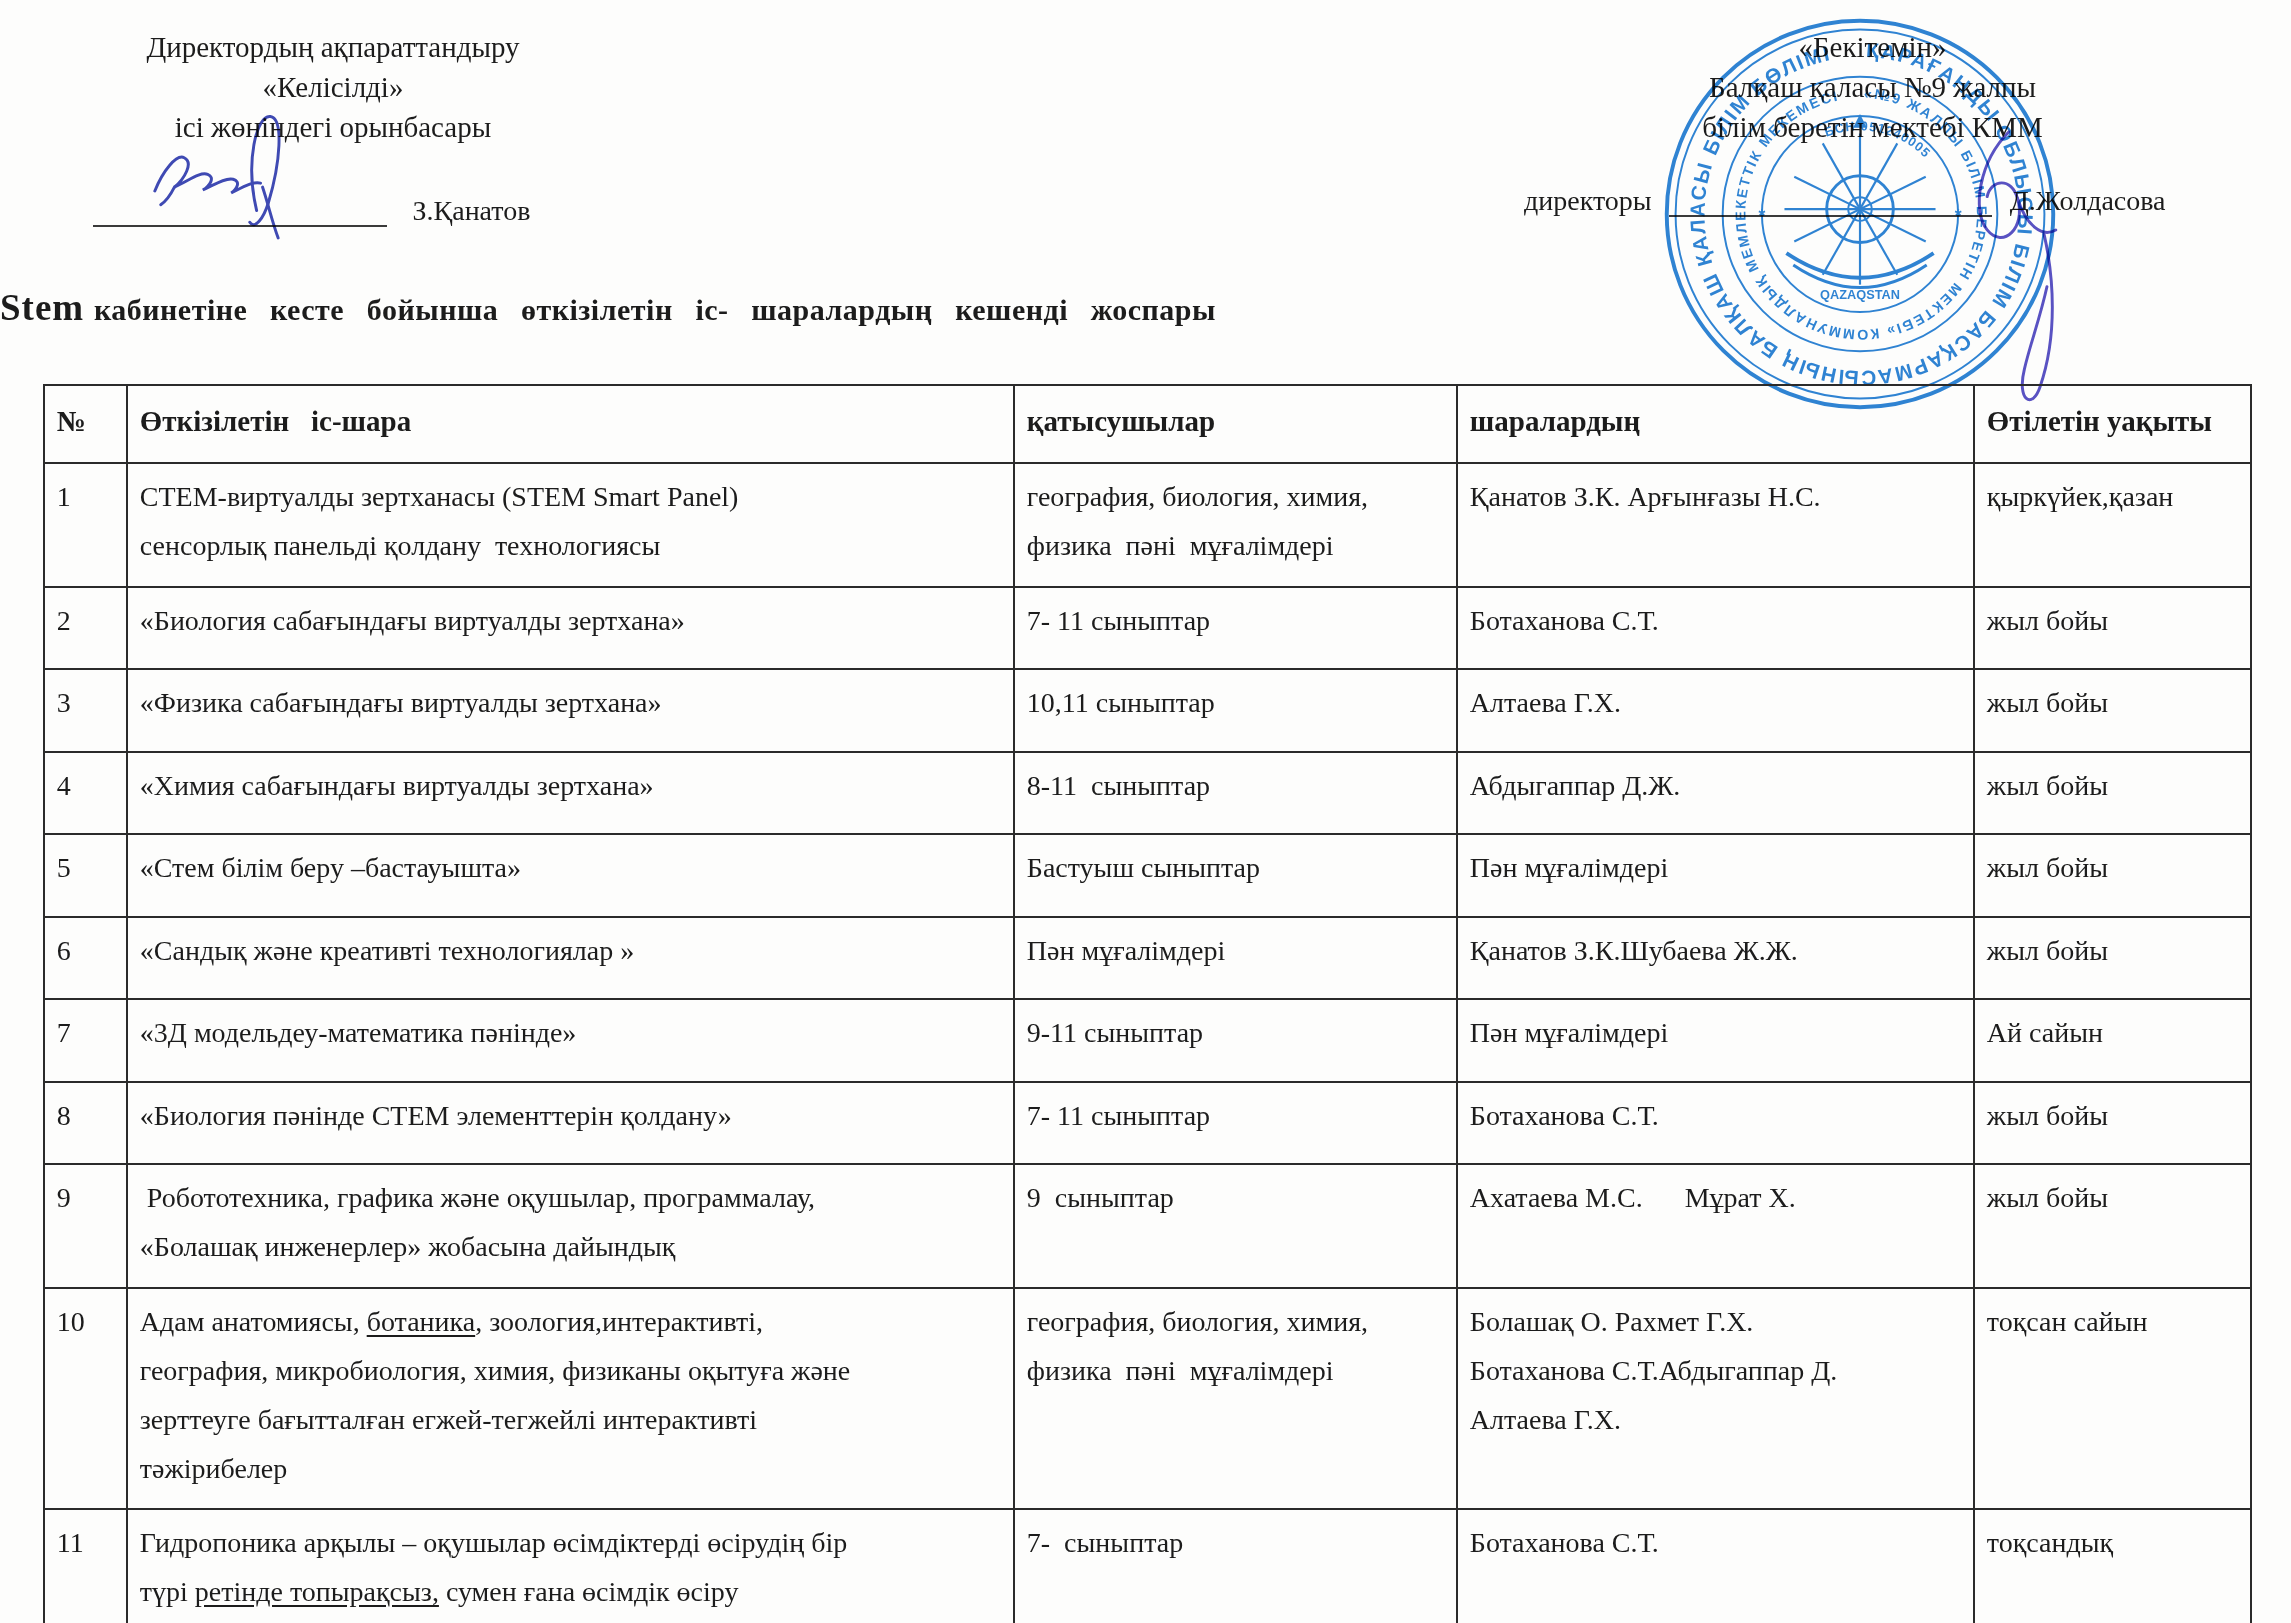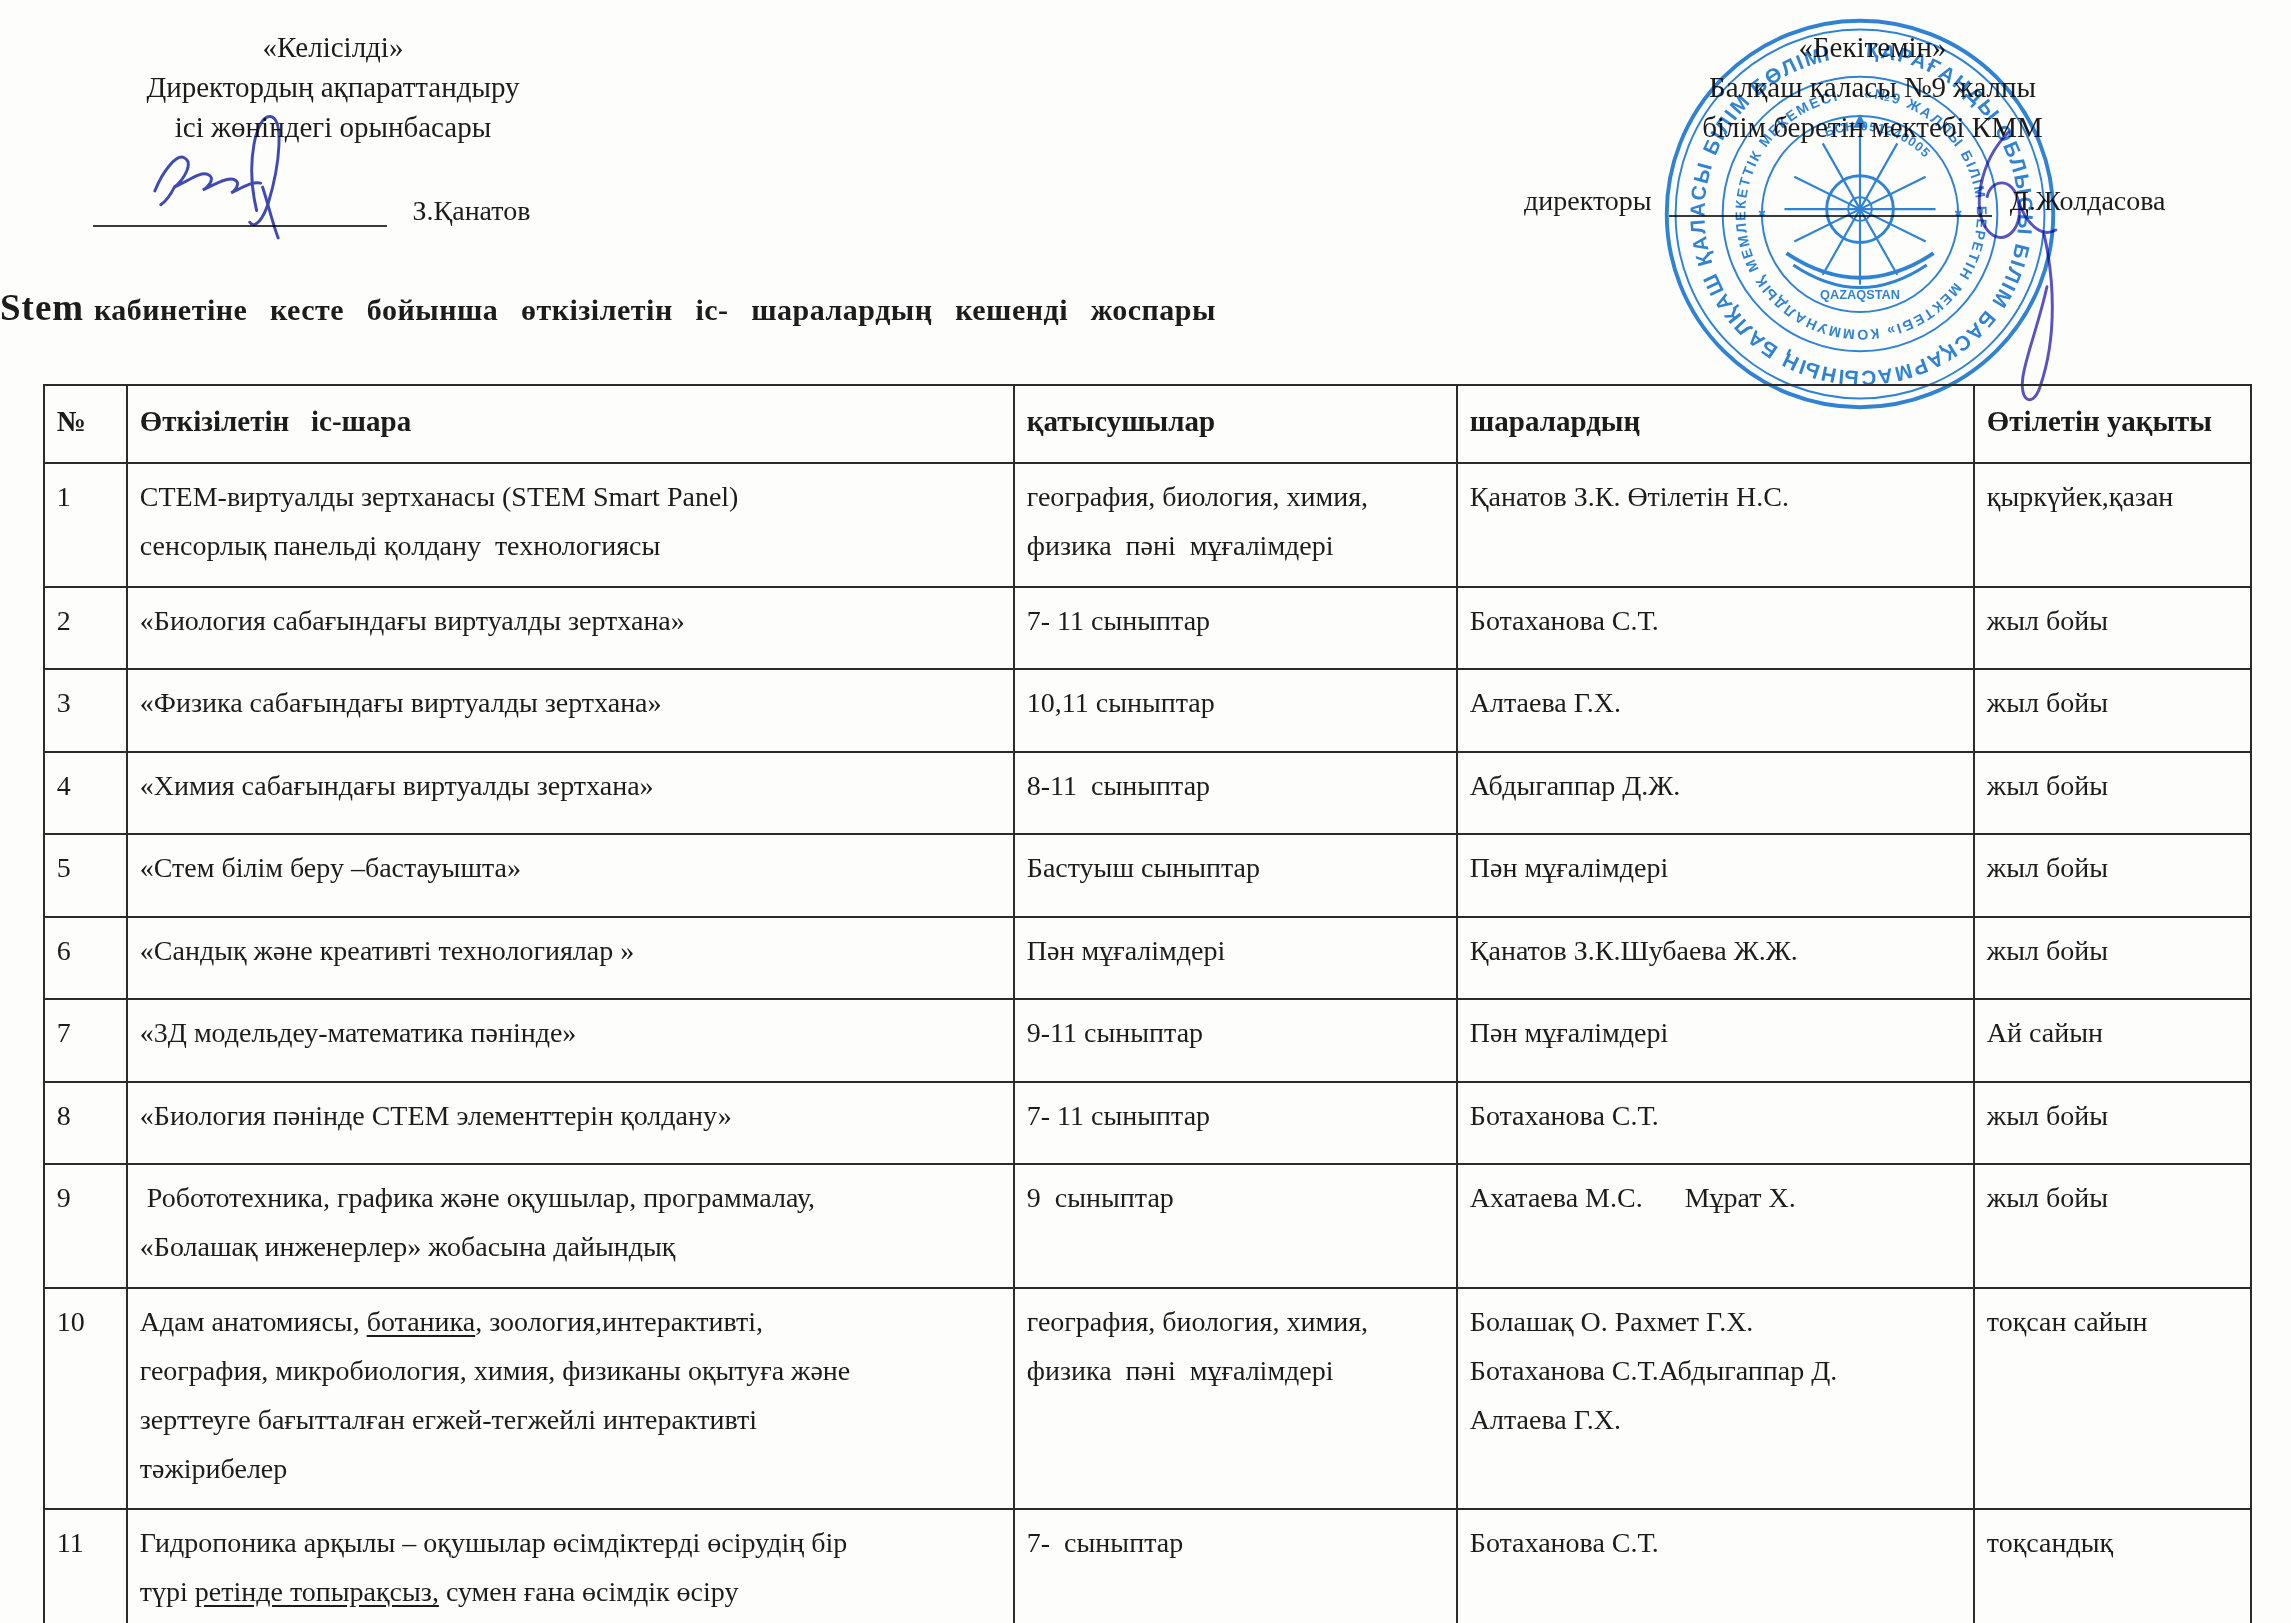--- a/index.html
+++ b/index.html
@@ -33,22 +33,22 @@
     white-space:pre-wrap;overflow:hidden;}
   table.plan th{font-weight:bold;height:51px;padding-top:9.8px;font-size:29px;}
   table.plan td{height:57px;}
   td.c-num{padding-left:13.7px;}
   u{text-underline-offset:3.9px;}
 </style>
 </head>
 <body>
 
 <div class="approval approval-left">
+  <div>Директордың ақпараттандыру</div>
   <div>«Келісілді»</div>
-  <div>Директордың ақпараттандыру</div>
   <div>ісі жөніндегі  орынбасары</div>
 </div>
 
 <div class="sign-row sign-row-left">
   <span class="sig-rule"></span>
   <span>З.Қанатов</span>
 </div>
 <svg class="sig-svg sig-left-svg" width="186" height="147" viewBox="0 0 190 150">
   <g fill="none" stroke="#3f4ab5" stroke-width="3" stroke-linecap="round">
     <path d="M8 100 C 16 80, 30 62, 38 66 C 48 71, 38 88, 28 96 C 42 90, 54 80, 62 83 C 70 86, 64 95, 57 99 C 68 94, 80 86, 88 88 C 96 90, 92 98, 86 102 C 98 96, 108 90, 116 92"></path>
@@ -144,21 +144,21 @@
       <th>қатысушылар</th>
       <th>шаралардың</th>
       <th>Өтілетін уақыты</th>
     </tr>
   </thead>
   <tbody id="plan-rows">
       <tr>
         <td class="c-num"><span>1</span></td>
         <td><span>СТЕМ-виртуалды зертханасы (STEM Smart Panel)</span><br><span>сенсорлық панельді қолдану  технологиясы</span></td>
         <td><span>география, биология, химия,</span><br><span>физика  пәні  мұғалімдері</span></td>
-        <td><span>Қанатов З.К. Өтілетін Н.С.</span></td>
+        <td><span>Қанатов З.К. Арғынғазы Н.С.</span></td>
         <td><span>қыркүйек,қазан</span></td>
       </tr>
       <tr>
         <td class="c-num"><span>2</span></td>
         <td><span>«Биология сабағындағы виртуалды зертхана»</span></td>
         <td><span>7- 11 сыныптар</span></td>
         <td><span>Ботаханова С.Т.</span></td>
         <td><span>жыл бойы</span></td>
       </tr>
       <tr>

